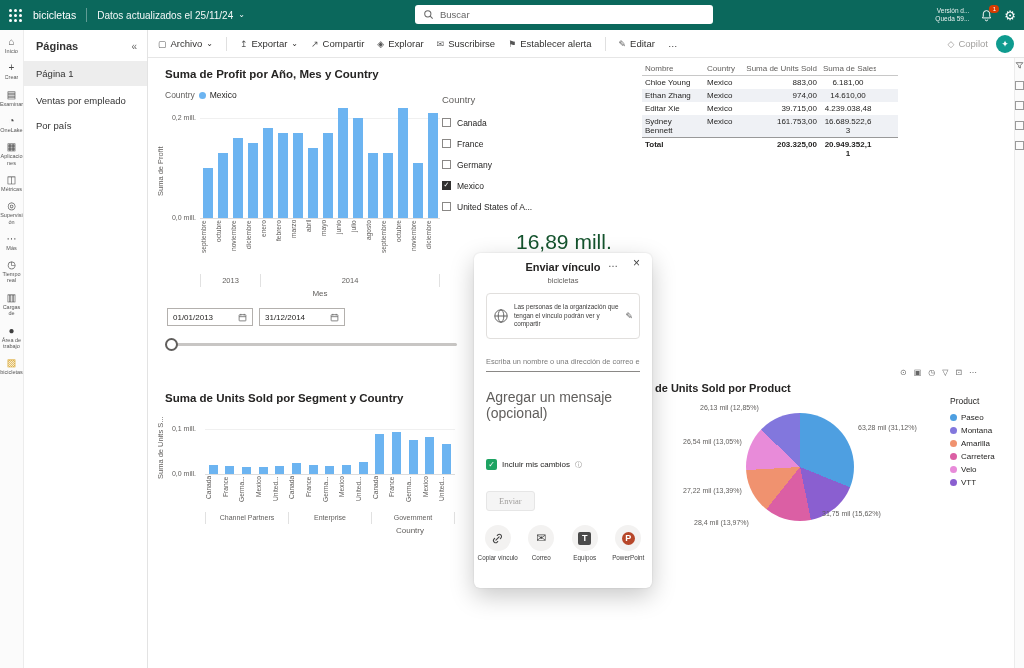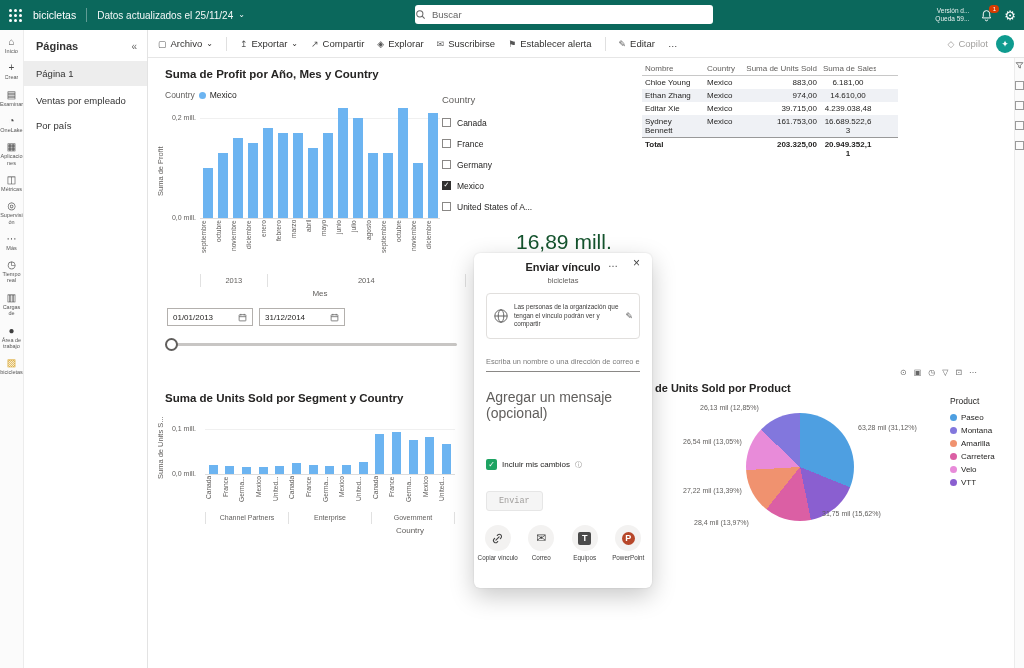--- a/index.html
+++ b/index.html
@@ -6,21 +6,21 @@
   .app{position:relative;width:1024px;height:668px;background:#fff;font-family:"Liberation Sans",sans-serif;overflow:hidden}
 
   
   .topbar{position:absolute;left:0;top:0;width:1024px;height:30px;background:#0B685C;display:flex;align-items:center;color:#fff;z-index:5}
   .waffle{width:13px;height:13px;margin:0 11px 0 9px;display:grid;grid-template-columns:repeat(3,4px);grid-template-rows:repeat(3,4px);gap:1px;cursor:pointer}
   .waffle i{width:3px;height:3px;background:#fff;border-radius:50%}
   .tb-app{font-size:10.5px;margin-right:10px;cursor:pointer}
   .tb-sep{width:1px;height:14px;background:rgba(255,255,255,.35);margin-right:10px}
   .tb-status{font-size:10px;display:flex;gap:5px;align-items:center;cursor:pointer;opacity:.95}
   .caret{font-size:8px;line-height:8px}
-  .tb-search{position:absolute;left:415px;top:5px;width:298px;height:19px;background:#fff;border-radius:3px;display:flex;align-items:center;gap:6px;padding-left:0;color:#666;font-size:9.5px;box-sizing:border-box;cursor:text}
+  .tb-search{position:absolute;left:415px;top:5px;width:298px;height:19px;background:#fff;border-radius:3px;display:flex;align-items:center;gap:6px;padding-left:8px;color:#666;font-size:9.5px;box-sizing:border-box;cursor:text}
   .tb-right{position:absolute;right:8px;top:0;height:30px;display:flex;align-items:center;gap:11px}
   .tb-version{font-size:6.5px;line-height:1.3;text-align:right;opacity:.9}
   .tb-bell{position:relative;display:flex;cursor:pointer}
   .badge{position:absolute;top:-4px;right:-6px;background:#D83B01;color:#fff;font-size:6px;border-radius:6px;min-width:8px;height:8px;line-height:8px;text-align:center;padding:0 1px}
   .tb-gear{font-size:13px;cursor:pointer}
 
   
   .rail{position:absolute;left:0;top:30px;width:24px;height:638px;background:#FBFBFB;border-right:1px solid #ECECEC;box-sizing:border-box;display:flex;flex-direction:column;align-items:center;padding-top:6px}
   .rail-item{width:24px;margin-bottom:8px;display:flex;flex-direction:column;align-items:center;cursor:pointer}
   .rail-ico{font-size:10px;color:#4A4A4A;line-height:12px}
@@ -60,21 +60,21 @@
   .dot{width:7px;height:7px;border-radius:50%;background:#6CB4F1}
   .ytitle{position:absolute;writing-mode:vertical-rl;transform:rotate(180deg);font-size:7.5px;color:#605E5C;text-align:center}
   #v-profit .ytitle{left:-2px;top:60px;height:90px}
   .ytick{position:absolute;left:0;width:38px;text-align:right;font-size:7px;color:#605E5C}
   .plot{position:absolute;border-bottom:1px solid #DDDDDD}
   .grid{position:absolute;left:0;width:100%;border-top:1px solid #F0F0F0}
   .bars{position:relative;display:flex;height:100%;align-items:flex-end;justify-content:space-around}
   .bar{width:10px;background:#6CB4F1}
   .xl{position:absolute;display:flex;justify-content:space-around}
   .xlab{flex:1 1 0;writing-mode:vertical-rl;transform:rotate(180deg);font-size:6.6px;color:#605E5C;white-space:nowrap;overflow:hidden;display:flex;justify-content:flex-end}
-  .years{position:absolute;left:42px;top:208px;width:266px;height:13px;display:flex}
+  .years{position:absolute;left:42px;top:208px;width:240px;height:13px;display:flex}
   .yearcell{box-sizing:border-box;font-size:7.5px;color:#605E5C;text-align:center;border-left:1px solid #E1E1E1;line-height:13px}
   .yearcell:last-child{border-right:1px solid #E1E1E1}
   .xtitle{position:absolute;text-align:center;font-size:8px;color:#605E5C}
   #v-profit .xtitle{left:42px;top:223px;width:240px}
 
   
   #v-country{left:294px;top:36px;width:118px}
   .sl-title{font-size:9.5px;color:#605E5C;margin-bottom:7px}
   .sl-opt{display:flex;align-items:center;gap:6px;height:21px;cursor:pointer}
   .cb{width:9px;height:9px;border:1px solid #8A8886;box-sizing:border-box;position:relative;background:#fff}
@@ -141,21 +141,21 @@
   .dlg-close{position:absolute;top:3px;right:12px;font-size:12px;color:#444;cursor:pointer}
   .dlg-perm{position:absolute;top:40px;left:12px;width:154px;height:46px;border:1px solid #E1DFDD;border-radius:4px;display:flex;align-items:center;gap:5px;padding:0 6px;box-sizing:border-box;cursor:pointer}
   .perm-text{flex:1;font-size:6.4px;line-height:1.4;color:#3B3A39;max-height:28px;overflow:hidden}
   .globe{display:flex}
   .pencil{font-size:9px;color:#555}
   .dlg-input{position:absolute;top:104px;left:12px;width:154px;font-size:7.4px;color:#7A7A7A;padding-bottom:5px;border-bottom:1px solid #8A8886;white-space:nowrap;overflow:hidden;cursor:text}
   .dlg-msg{position:absolute;top:136px;left:12px;font-size:14px;color:#605E5C;cursor:text}
   .dlg-check{position:absolute;top:206px;left:12px;display:flex;align-items:center;gap:5px;font-size:8px;color:#252423;cursor:pointer}
   .cbx{width:11px;height:11px;background:#1EA362;color:#fff;font-size:8px;line-height:11px;text-align:center;border-radius:2px;display:inline-block}
   .info{font-size:7px;color:#8A8886}
-  .dlg-send{position:absolute;top:238px;left:12px;font-size:8.5px;color:#A19F9D;background:#F5F5F5;border:1px solid #E6E6E6;border-radius:3px;padding:4px 12px;font-family:Liberation Mono, monospace}
+  .dlg-send{position:absolute;top:238px;left:12px;font-size:8.5px;color:#A19F9D;background:#F5F5F5;border:1px solid #E6E6E6;border-radius:3px;padding:4px 12px;font-family:Liberation Serif, serif}
   .dlg-shares{position:absolute;top:272px;left:2px;width:174px;display:flex}
   .shr{flex:1;text-align:center;cursor:pointer}
   .shr-circ{width:26px;height:26px;border-radius:50%;background:#F3F2F1;display:inline-flex;align-items:center;justify-content:center}
   .shr-glyph{font-size:12px;color:#444}
   .shr-sq{display:inline-block;width:13px;height:13px;background:#4A4A4A;color:#fff;font-size:9px;line-height:13px;border-radius:2px;font-weight:bold;text-align:center}
   .shr-sq.rd{background:#B7472A;border-radius:50%}
   .shr-lbl{display:block;font-size:6.3px;color:#3B3B3B;margin-top:3px}
 </style>
 </head>
 <body>

